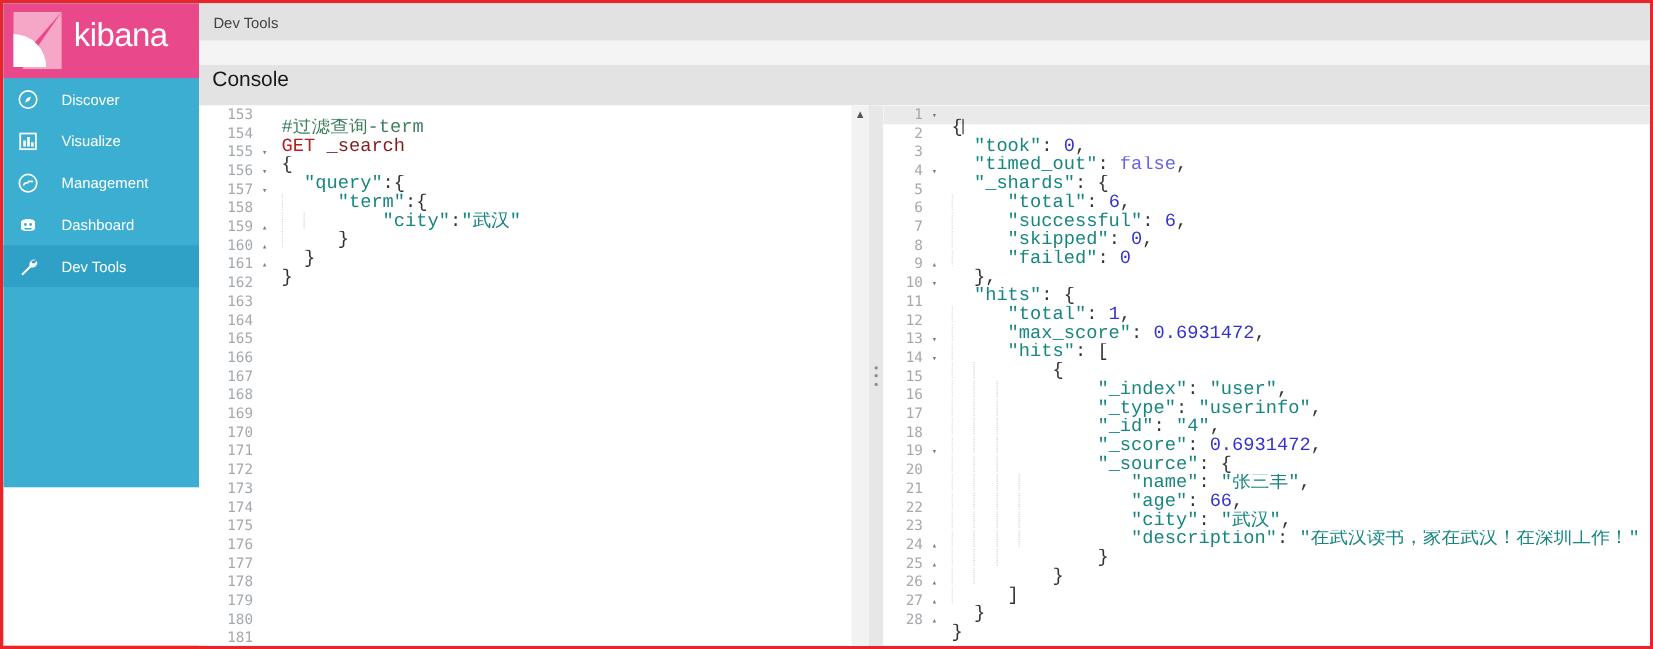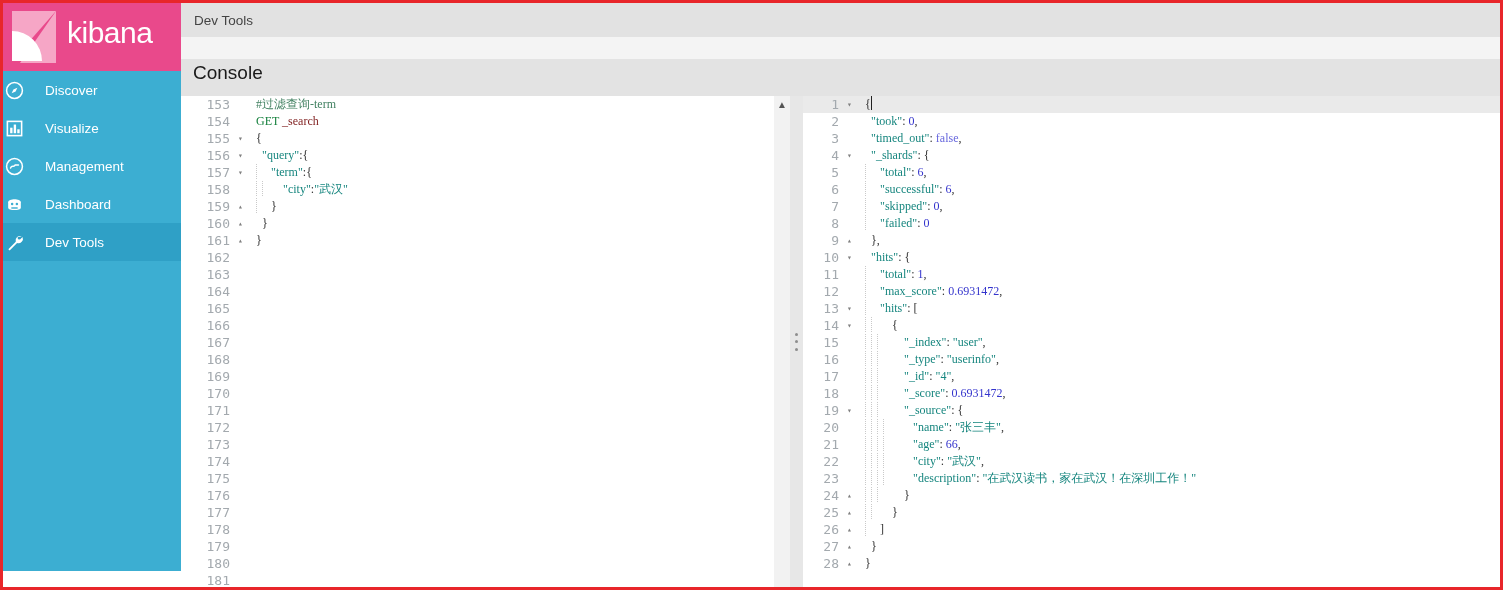--- a/index.html
+++ b/index.html
@@ -18,21 +18,21 @@
     border: 3px solid #e8262a;
     background: #ffffff;
     overflow: hidden;
   }
 
   
   #sidebar {
     position: absolute;
     left: 0; top: 0;
     width: 178px;
-    height: 568px;
+    height: 440px;
     background: #3caed2;
   }
   #logo-block {
     height: 68px;
     background: #e9498b;
     position: relative;
     display: flex;
     align-items: center;
   }
   #logo-mark {
@@ -48,21 +48,21 @@
     color: #ffffff;
     font-size: 30px;
     letter-spacing: -0.5px;
     font-family: "Liberation Sans", sans-serif;
   }
 
   .nav-item {
     height: 38px;
     display: flex;
     align-items: center;
-    padding-left: 2px;
+    padding-left: 13px;
     color: #ffffff;
     font-size: 13.5px;
     cursor: pointer;
     user-select: none;
   }
   .nav-item.active { background: #2fa0c6; }
   .nav-icon {
     width: 26px;
     height: 22px;
     display: flex;
@@ -202,31 +202,32 @@
     cursor: pointer;
   }
   .gsep {
     flex: 0 0 1px;
     background: #d4d4d4;
     margin-right: 8px;
   }
   .code-text {
     flex: 1 1 auto;
     overflow: hidden;
-    font-family: Liberation Serif, serif;
-    font-size: 12px;
+    font-family: Liberation Mono, monospace;
+    font-size: 17px;
     color: #333333;
+    margin-top: 12px;
   }
 
   #editor-pane .gutter { flex-basis: 44px; }
   #response-pane .gutter { flex-basis: 40px; }
 
   
   .t-comment { color: #3f7f5f; }
-  .t-method  { color: #15803d; }
+  .t-method  { color: #b91c1c; }
   .t-url     { color: #7f1d1d; }
   .t-key     { color: #17867f; }
   .t-str     { color: #17867f; }
   .t-num     { color: #3333cc; }
   .t-bool    { color: #6666dd; }
   .t-punc    { color: #333333; }
 
   .indent-guide {
     border-left: 1px dotted #c9c9c9;
     display: inline-block;

